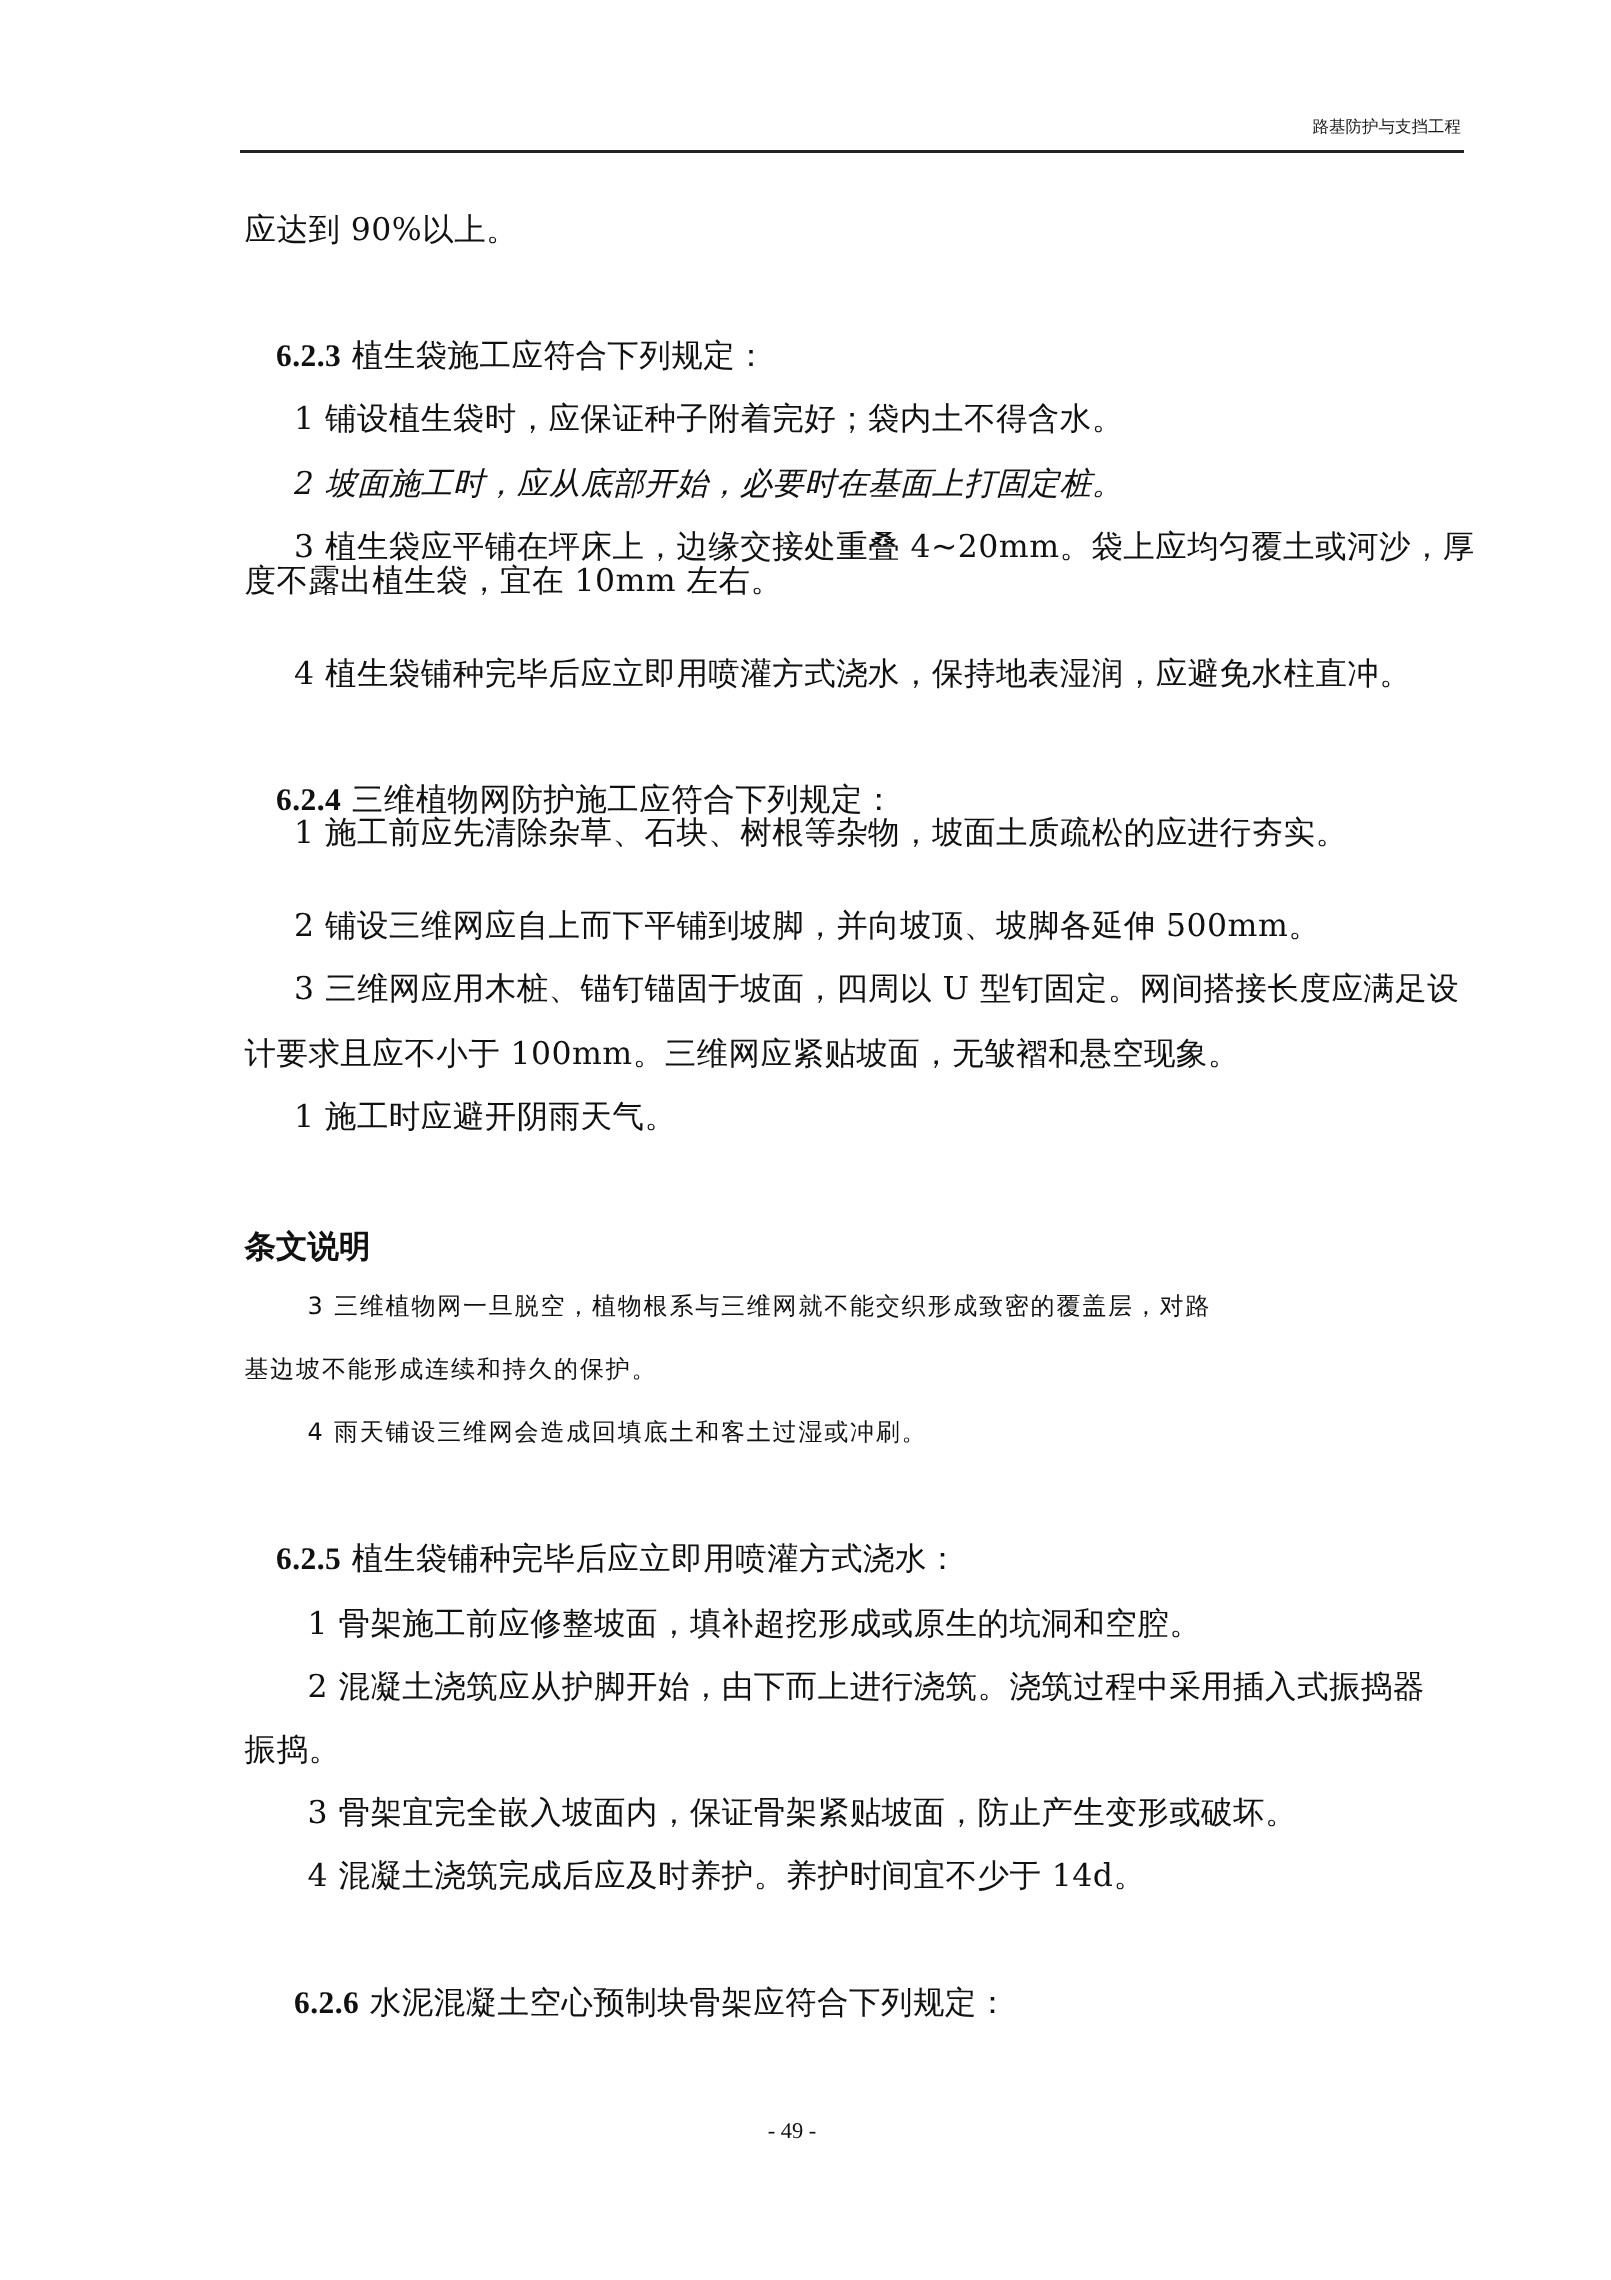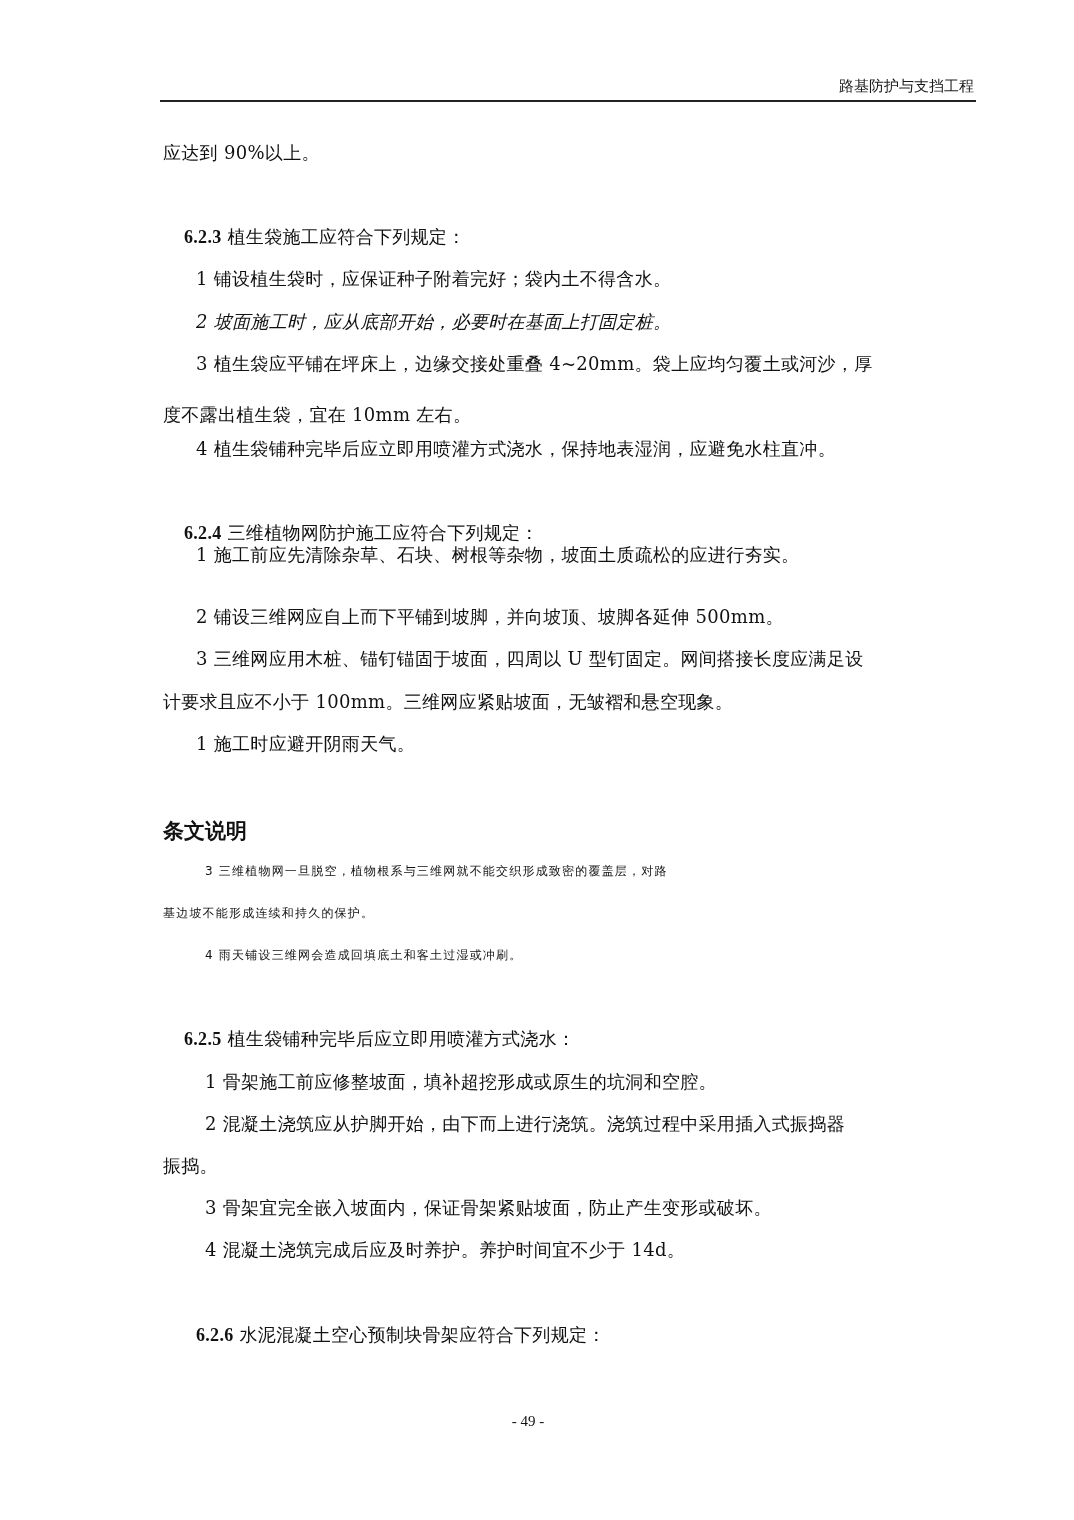--- a/index.html
+++ b/index.html
@@ -4,35 +4,35 @@
   <style>
     html, body { margin: 0; padding: 0; background: #ffffff; }
     body {
       width: 1074px; height: 1520px; position: relative; overflow: hidden;
       font-family: "DejaVu Serif", "Liberation Serif", serif;
       color: #111111;
     }
     .header-title {
       position: absolute; right: 100px; top: 77px;
       font-family: "DejaVu Sans", "Liberation Sans", sans-serif;
-      font-size: 15px; color: #1a1a1a;
+      font-size: 11px; color: #1a1a1a;
     }
     .header-rule {
       position: absolute; left: 160px; top: 100px; width: 816px; height: 2px; background: #222;
     }
     .line {
-      position: absolute; font-size: 18px; line-height: 22px; white-space: nowrap;
+      position: absolute; font-size: 21px; line-height: 22px; white-space: nowrap;
       letter-spacing: 0.3px;
     }
     .num-bold { font-weight: bold; font-family: "Liberation Serif", serif; }
     .note-title {
       position: absolute; font-weight: bold; font-size: 21px; left: 163px; top: 817px;
       font-family: "DejaVu Sans", sans-serif;
     }
-    .note { font-family: "DejaVu Sans", "Liberation Sans", sans-serif; font-size: 12px; letter-spacing: 1.2px; }
+    .note { font-family: "DejaVu Sans", "Liberation Sans", sans-serif; font-size: 16px; letter-spacing: 1.2px; }
     .page-num {
       position: absolute; top: 1413px; left: 0; width: 1056px; text-align: center;
       font-family: "Liberation Serif", serif; font-size: 15px;
     }
   </style>
 </head>
 <body>
 
 <div>
   <div class="header-title">路基防护与支挡工程</div>
@@ -41,21 +41,21 @@
 
 <div class="line" style="left:163px; top:142px;">应达到 90%以上。</div>
 
 <div class="line" style="left:184px; top:226px;">
   <span class="num-bold">6.2.3</span>
   <span>植生袋施工应符合下列规定：</span>
 </div>
 <div class="line" style="left:196px; top:268px;">1  铺设植生袋时，应保证种子附着完好；袋内土不得含水。</div>
 <div class="line" style="left:196px; top:311px;font-style:italic;">2  坡面施工时，应从底部开始，必要时在基面上打固定桩。</div>
 <div class="line" style="left:196px; top:353px;">3  植生袋应平铺在坪床上，边缘交接处重叠 4~20mm。袋上应均匀覆土或河沙，厚</div>
-<div class="line" style="left:163px; top:404px;">度不露出植生袋，宜在 10mm 左右。</div>
+<div class="line" style="left:163px; top:376px;">度不露出植生袋，宜在 10mm 左右。</div>
 <div class="line" style="left:196px; top:438px;">4  植生袋铺种完毕后应立即用喷灌方式浇水，保持地表湿润，应避免水柱直冲。</div>
 
 <div class="line" style="left:184px; top:522px;">
   <span class="num-bold">6.2.4</span>
   <span>三维植物网防护施工应符合下列规定：</span>
 </div>
 <div class="line" style="left:196px; top:544px;">1  施工前应先清除杂草、石块、树根等杂物，坡面土质疏松的应进行夯实。</div>
 <div class="line" style="left:196px; top:606px;">2  铺设三维网应自上而下平铺到坡脚，并向坡顶、坡脚各延伸 500mm。</div>
 <div class="line" style="left:196px; top:648px;">3  三维网应用木桩、锚钉锚固于坡面，四周以 U 型钉固定。网间搭接长度应满足设</div>
 <div class="line" style="left:163px; top:691px;">计要求且应不小于 100mm。三维网应紧贴坡面，无皱褶和悬空现象。</div>

